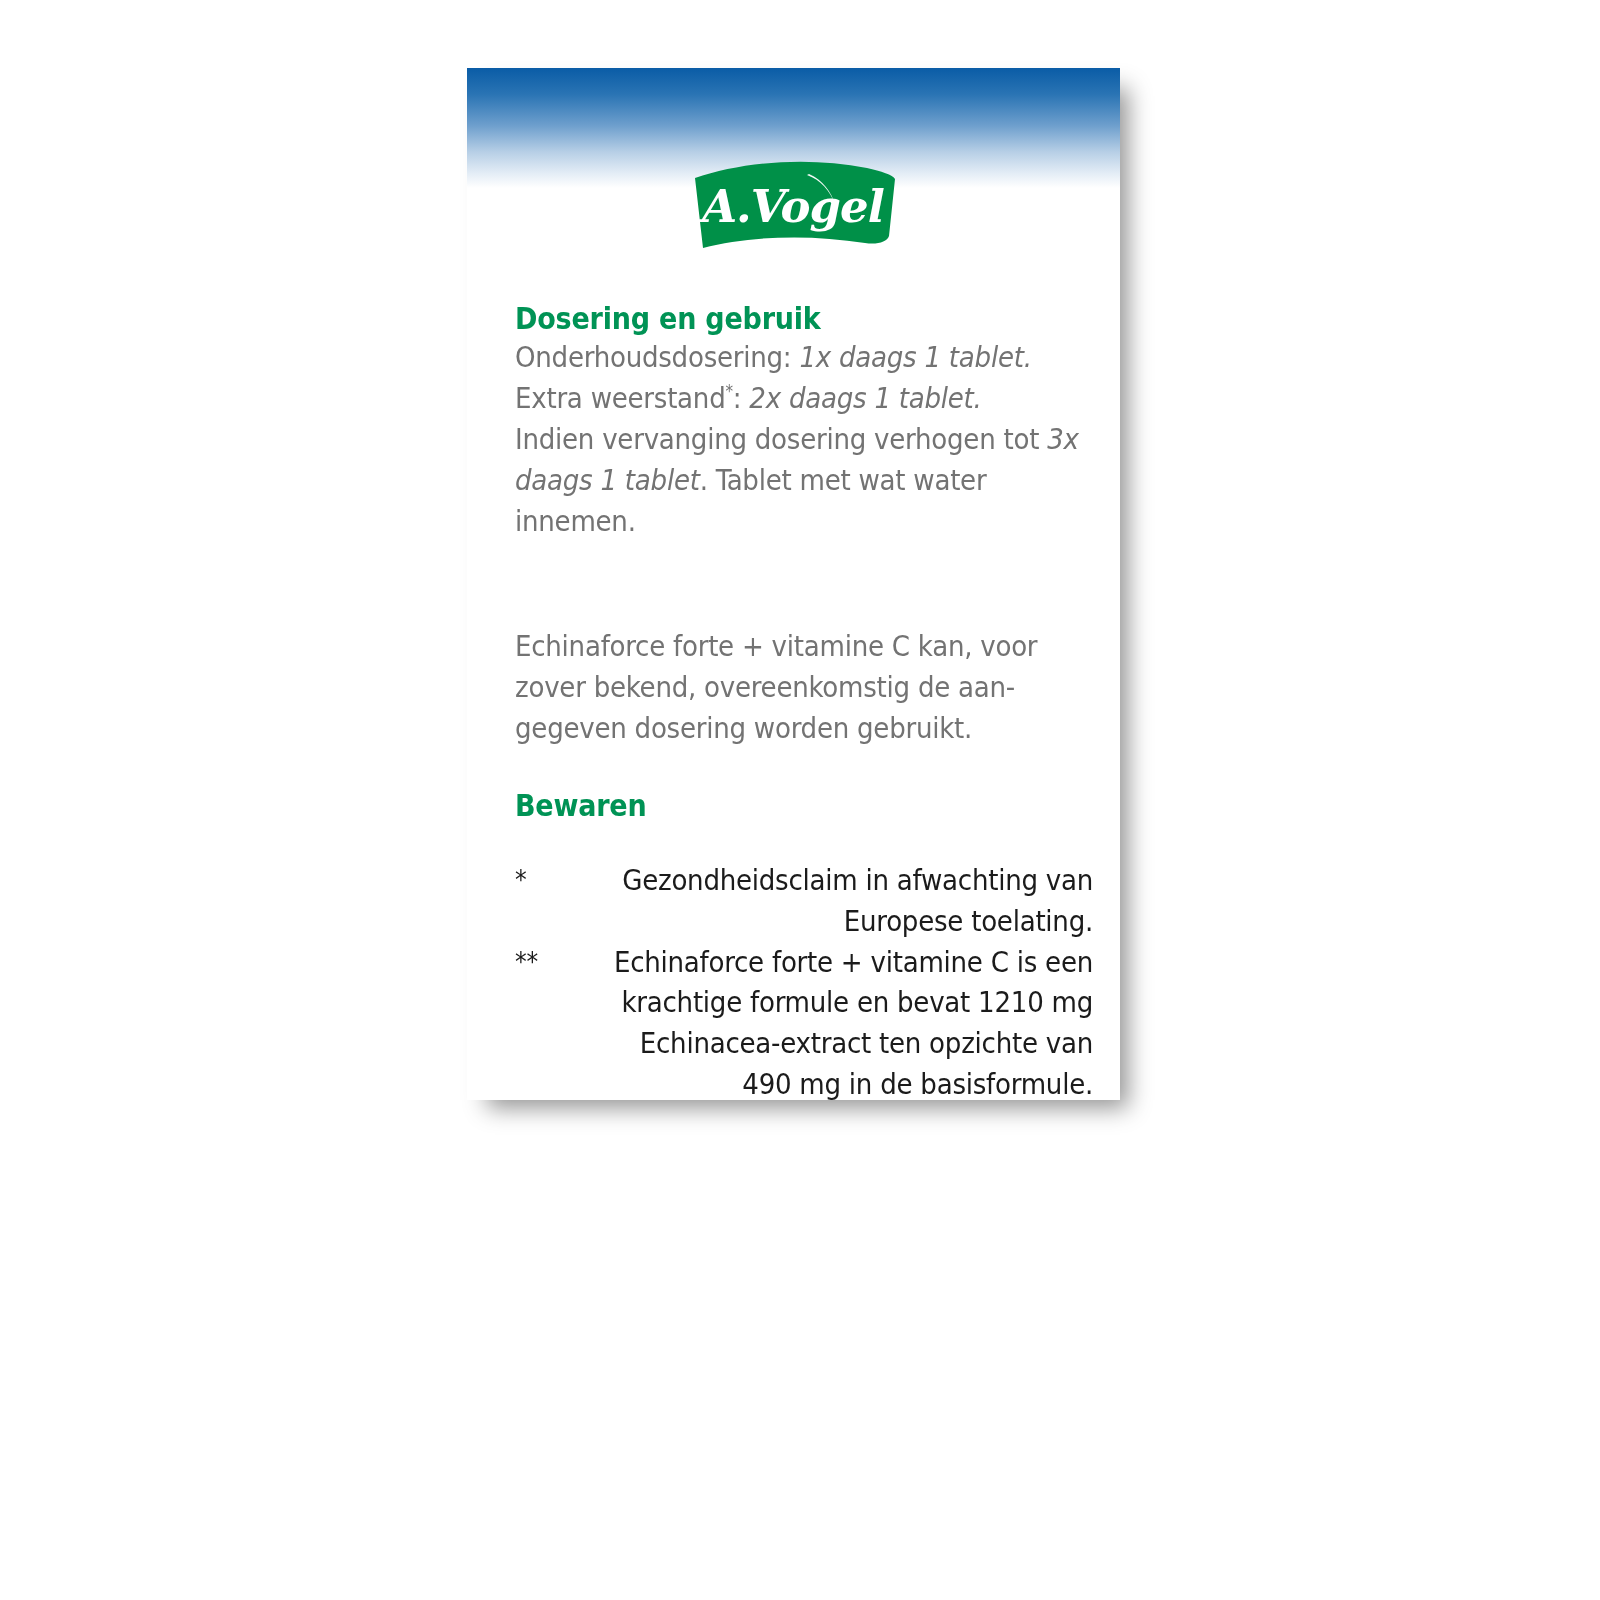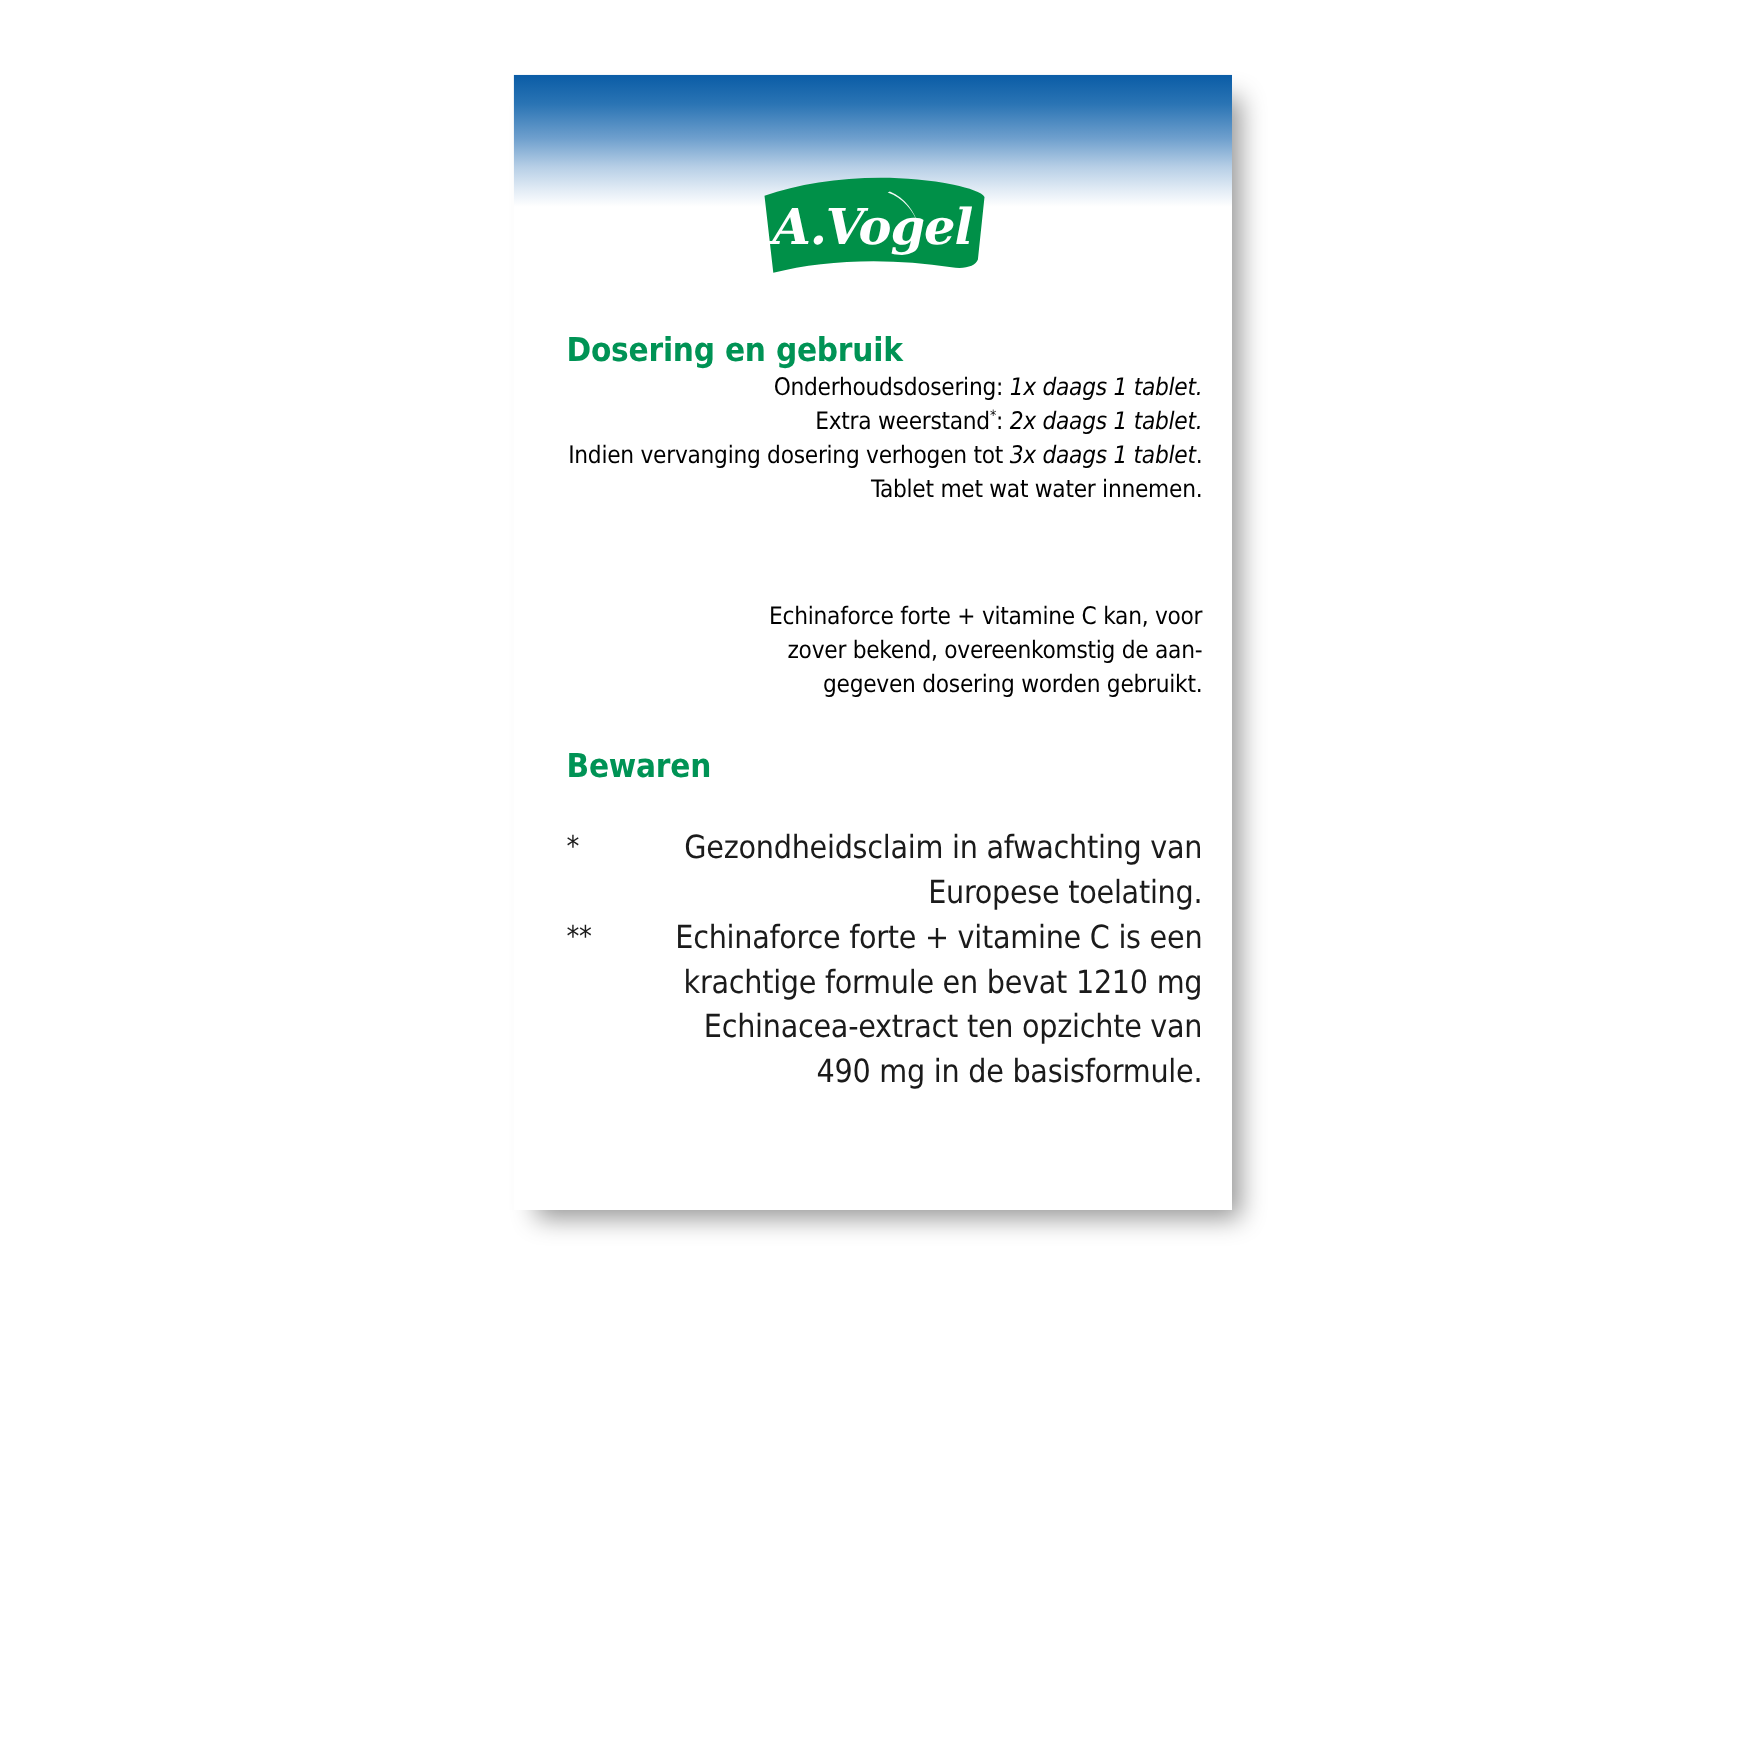--- a/index.html
+++ b/index.html
@@ -85,28 +85,27 @@
     font-family: "DejaVu Sans Condensed", "Liberation Sans Narrow", "Liberation Sans", sans-serif;
     font-size: 30px;
     font-weight: 700;
     line-height: 1.18;
     letter-spacing: -0.2px;
     white-space: pre-line;
   }
 
   p.body {
     margin: 0;
-    color: #000000;
+    color: #737373;
     font-family: "DejaVu Sans Condensed", "Liberation Sans Narrow", "Liberation Sans", sans-serif;
-    font-size: 22px;
+    font-size: 29px;
     font-weight: 400;
     line-height: 1.41;
     letter-spacing: -0.25px;
     white-space: pre-line;
-    text-align: right;
   }
 
   p.body em {
     font-style: italic;
     font-weight: 400;
   }
 
   .spacer-lg { height: 44px; }
   .spacer-md { height: 40px; }
 

